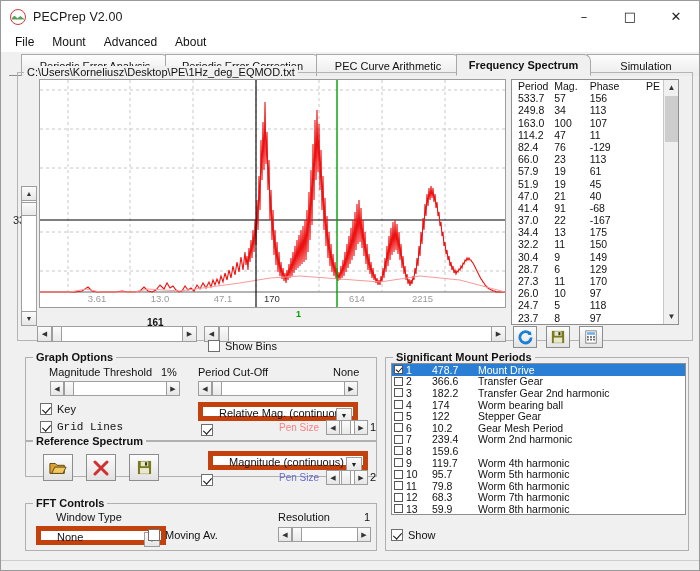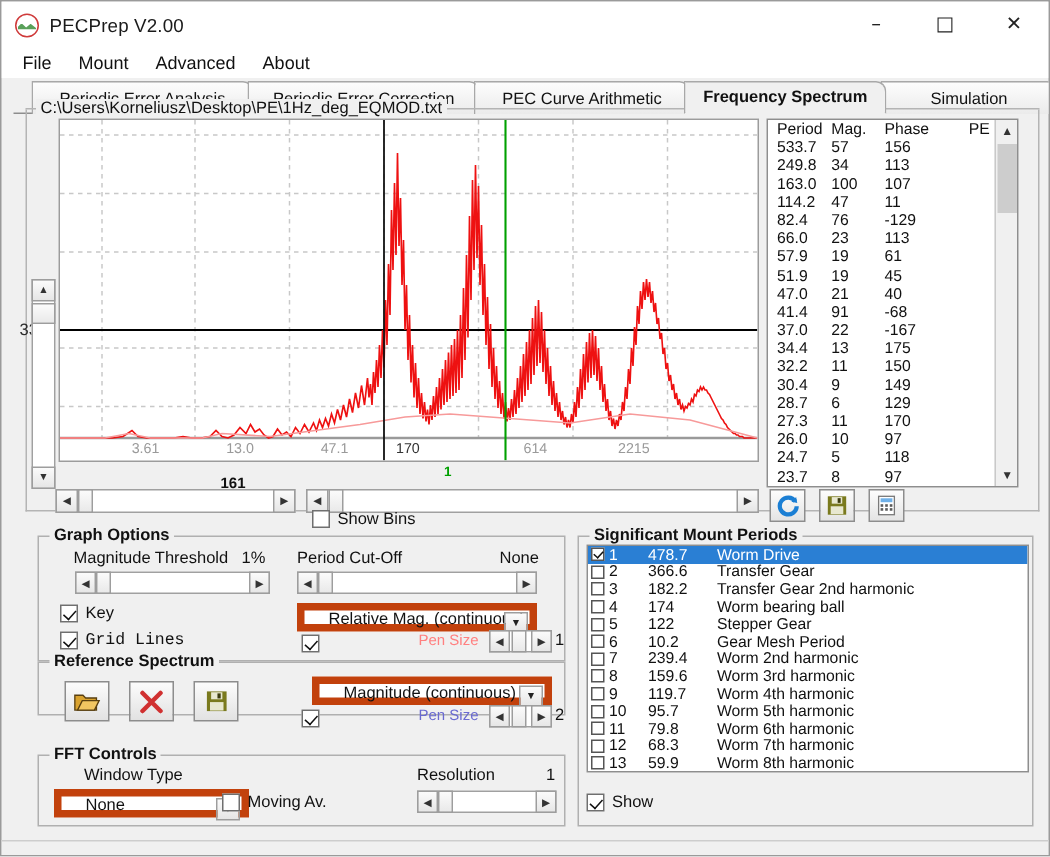--- a/index.html
+++ b/index.html
@@ -697,21 +697,21 @@
   <div class="gbox" style="left:384px; top:356px; width:304px; height:194px;">
     <div class="gtitle">Significant Mount Periods</div>
   </div>
 
   <div class="smp-list">
     <div id="smp-rows">
         <div class="smp-row sel">
           <span class="smp-cb checked"></span>
           <span class="smp-idx">1</span>
           <span class="smp-per">478.7</span>
-          <span class="smp-name">Worm Drive</span>
+          <span class="smp-name">Mount Drive</span>
         </div>
         <div class="smp-row">
           <span class="smp-cb"></span>
           <span class="smp-idx">2</span>
           <span class="smp-per">366.6</span>
           <span class="smp-name">Transfer Gear</span>
         </div>
         <div class="smp-row">
           <span class="smp-cb"></span>
           <span class="smp-idx">3</span>
@@ -739,21 +739,20 @@
         <div class="smp-row">
           <span class="smp-cb"></span>
           <span class="smp-idx">7</span>
           <span class="smp-per">239.4</span>
           <span class="smp-name">Worm 2nd harmonic</span>
         </div>
         <div class="smp-row">
           <span class="smp-cb"></span>
           <span class="smp-idx">8</span>
           <span class="smp-per">159.6</span>
-          <span class="smp-name">Worm 3rd harmonic</span>
         </div>
         <div class="smp-row">
           <span class="smp-cb"></span>
           <span class="smp-idx">9</span>
           <span class="smp-per">119.7</span>
           <span class="smp-name">Worm 4th harmonic</span>
         </div>
         <div class="smp-row">
           <span class="smp-cb"></span>
           <span class="smp-idx">10</span>

